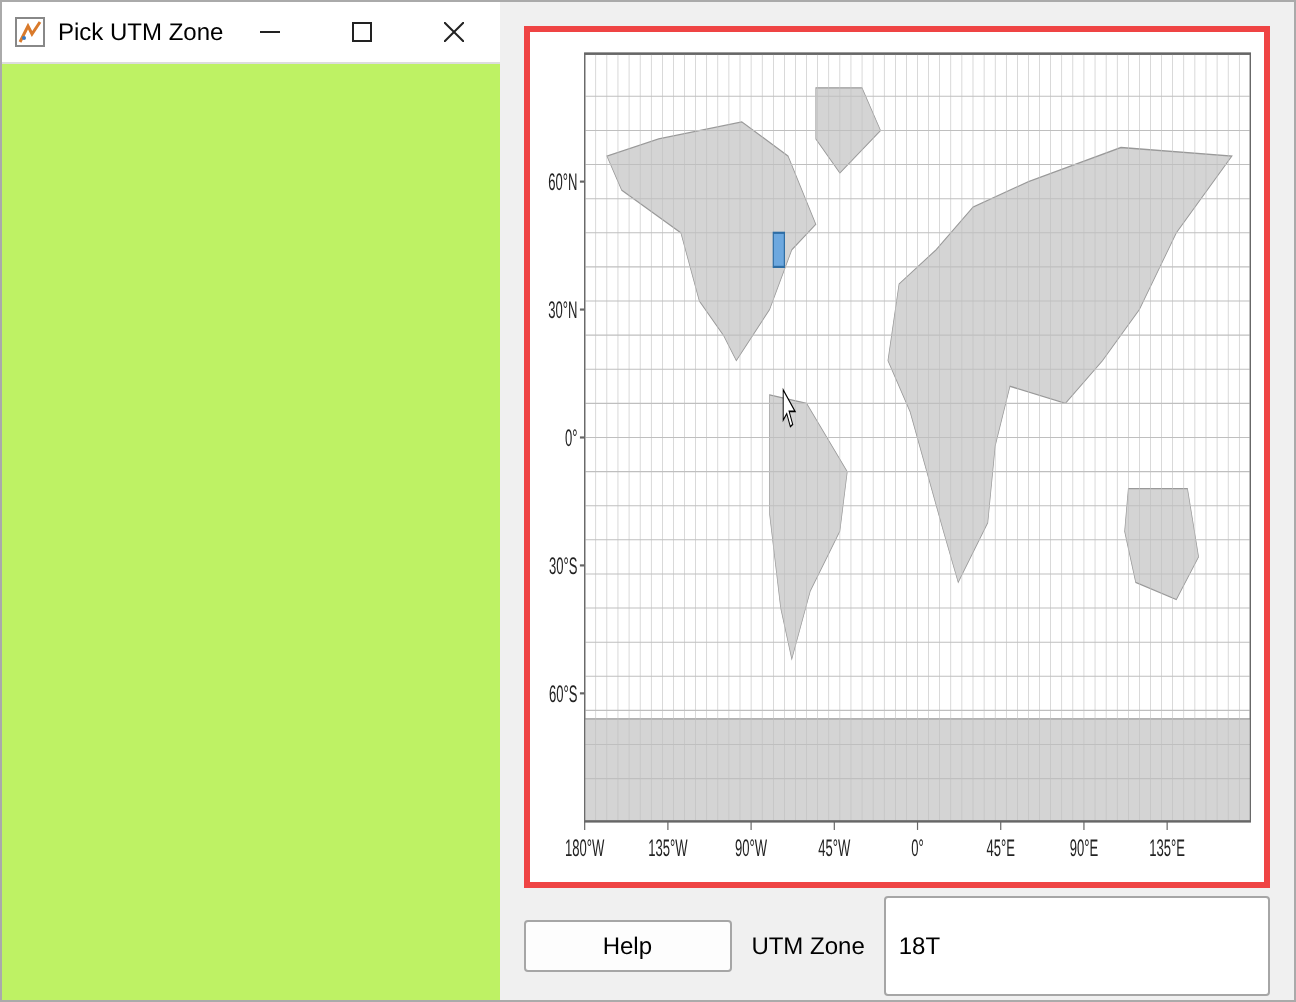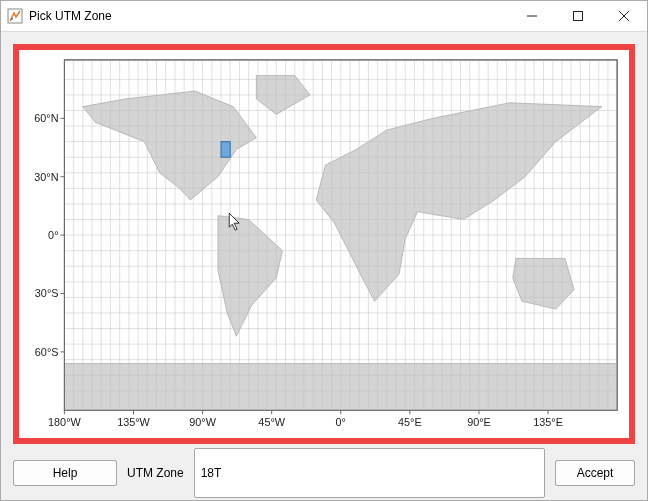--- a/index.html
+++ b/index.html
@@ -1,23 +1,23 @@
 <!DOCTYPE html>
 <html><head>
 <meta charset="utf-8">
 <style>
 html,body{margin:0;padding:0;font-family:"Segoe UI",Arial,sans-serif;font-size:12px;background:#fff;color:#000}
-.window{width:648px;height:501px;border:1px solid #aaa;box-sizing:border-box;display:flex;flex-direction:column;background:#bef264}
+.window{width:648px;height:501px;border:1px solid #aaa;box-sizing:border-box;display:flex;flex-direction:row;background:#bef264}
 .titlebar{height:30px;background:#fff;display:flex;align-items:center;border-bottom:1px solid #ddd}
 .titlebar .icon{width:16px;height:16px;margin:0 6px}
 .titlebar .title{flex:0 0 auto;font-size:12px}
 .titlebar .spacer{flex:1}
 .titlebar .winbtn{width:46px;height:30px;display:flex;align-items:center;justify-content:center;color:#222}
 .content{flex:1;background:#f0f0f0;padding:12px 12px 8px 12px;display:flex;flex-direction:column}
-.map-frame{flex:1;background:#fff;border:6px solid #ef4444;position:relative}
+.map-frame{flex:1;background:#fff;border:3px solid #ef4444;position:relative}
 .map-svg{position:absolute;inset:0;width:100%;height:100%}
 .bottombar{height:38px;margin-top:10px;display:flex;align-items:center;gap:10px}
 .btn{height:26px;border:1px solid #a6a6a6;background:#fdfdfd;border-radius:2px;font-size:12px;display:flex;align-items:center;justify-content:center;cursor:pointer}
 .help{width:104px}
 .accept{width:80px}
 .cancel{width:80px}
 .lbl{font-size:12px;margin-left:0}
 .zoneinput{flex:1;height:24px;border:1px solid #a6a6a6;background:#fff;padding:12px 6px;font-size:12px;border-radius:2px}
 .tick-label{font-family:Arial,sans-serif;font-size:11px;fill:#222}
 </style>
@@ -173,16 +173,15 @@
           <line x1="466" y1="364" x2="466" y2="368" stroke="#666666"></line>
           <text x="536" y="380" text-anchor="middle" class="tick-label">135°E</text>
           <line x1="536" y1="364" x2="536" y2="368" stroke="#666666"></line>
           <path d="M213 165 l0 14 l3 -3 l3 6 l2 -1 l-3 -6 l5 0 z" fill="#fff" stroke="#000" stroke-width="0.8"></path>
         </svg>
     </div>
     <div class="bottombar">
       <button class="btn help">Help</button>
       <span class="lbl">UTM Zone</span>
       <input class="zoneinput" value="18T" style="">
-      <button class="btn accept">Accept</button>
     </div>
   </div>
 </div>
 
 </body></html>

